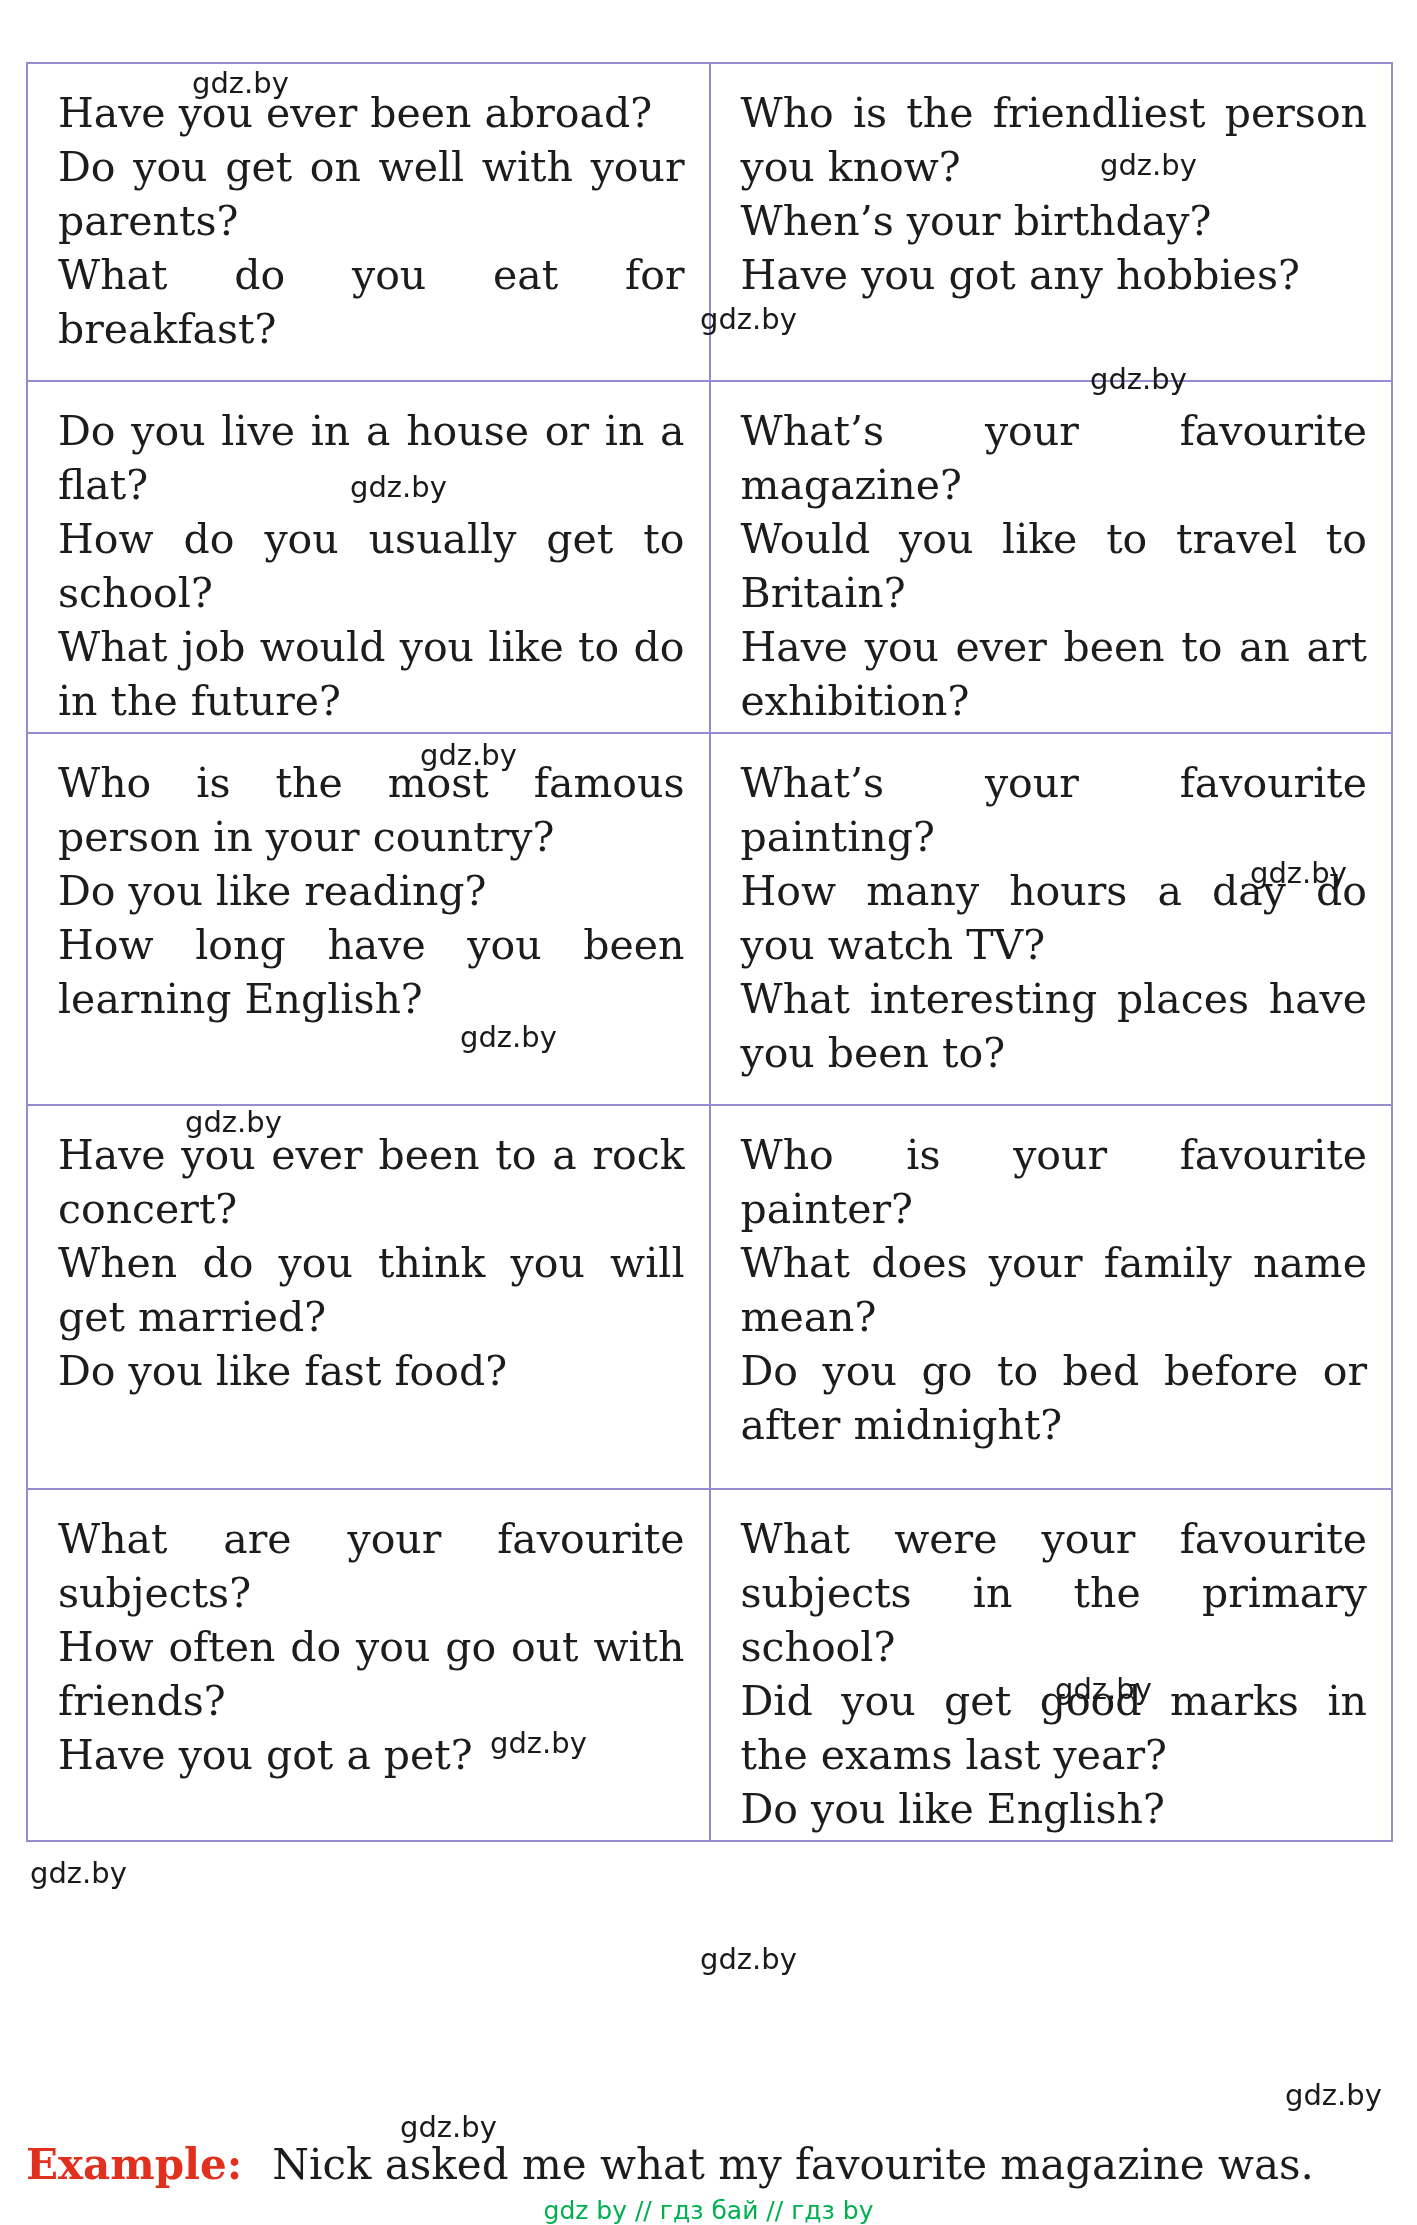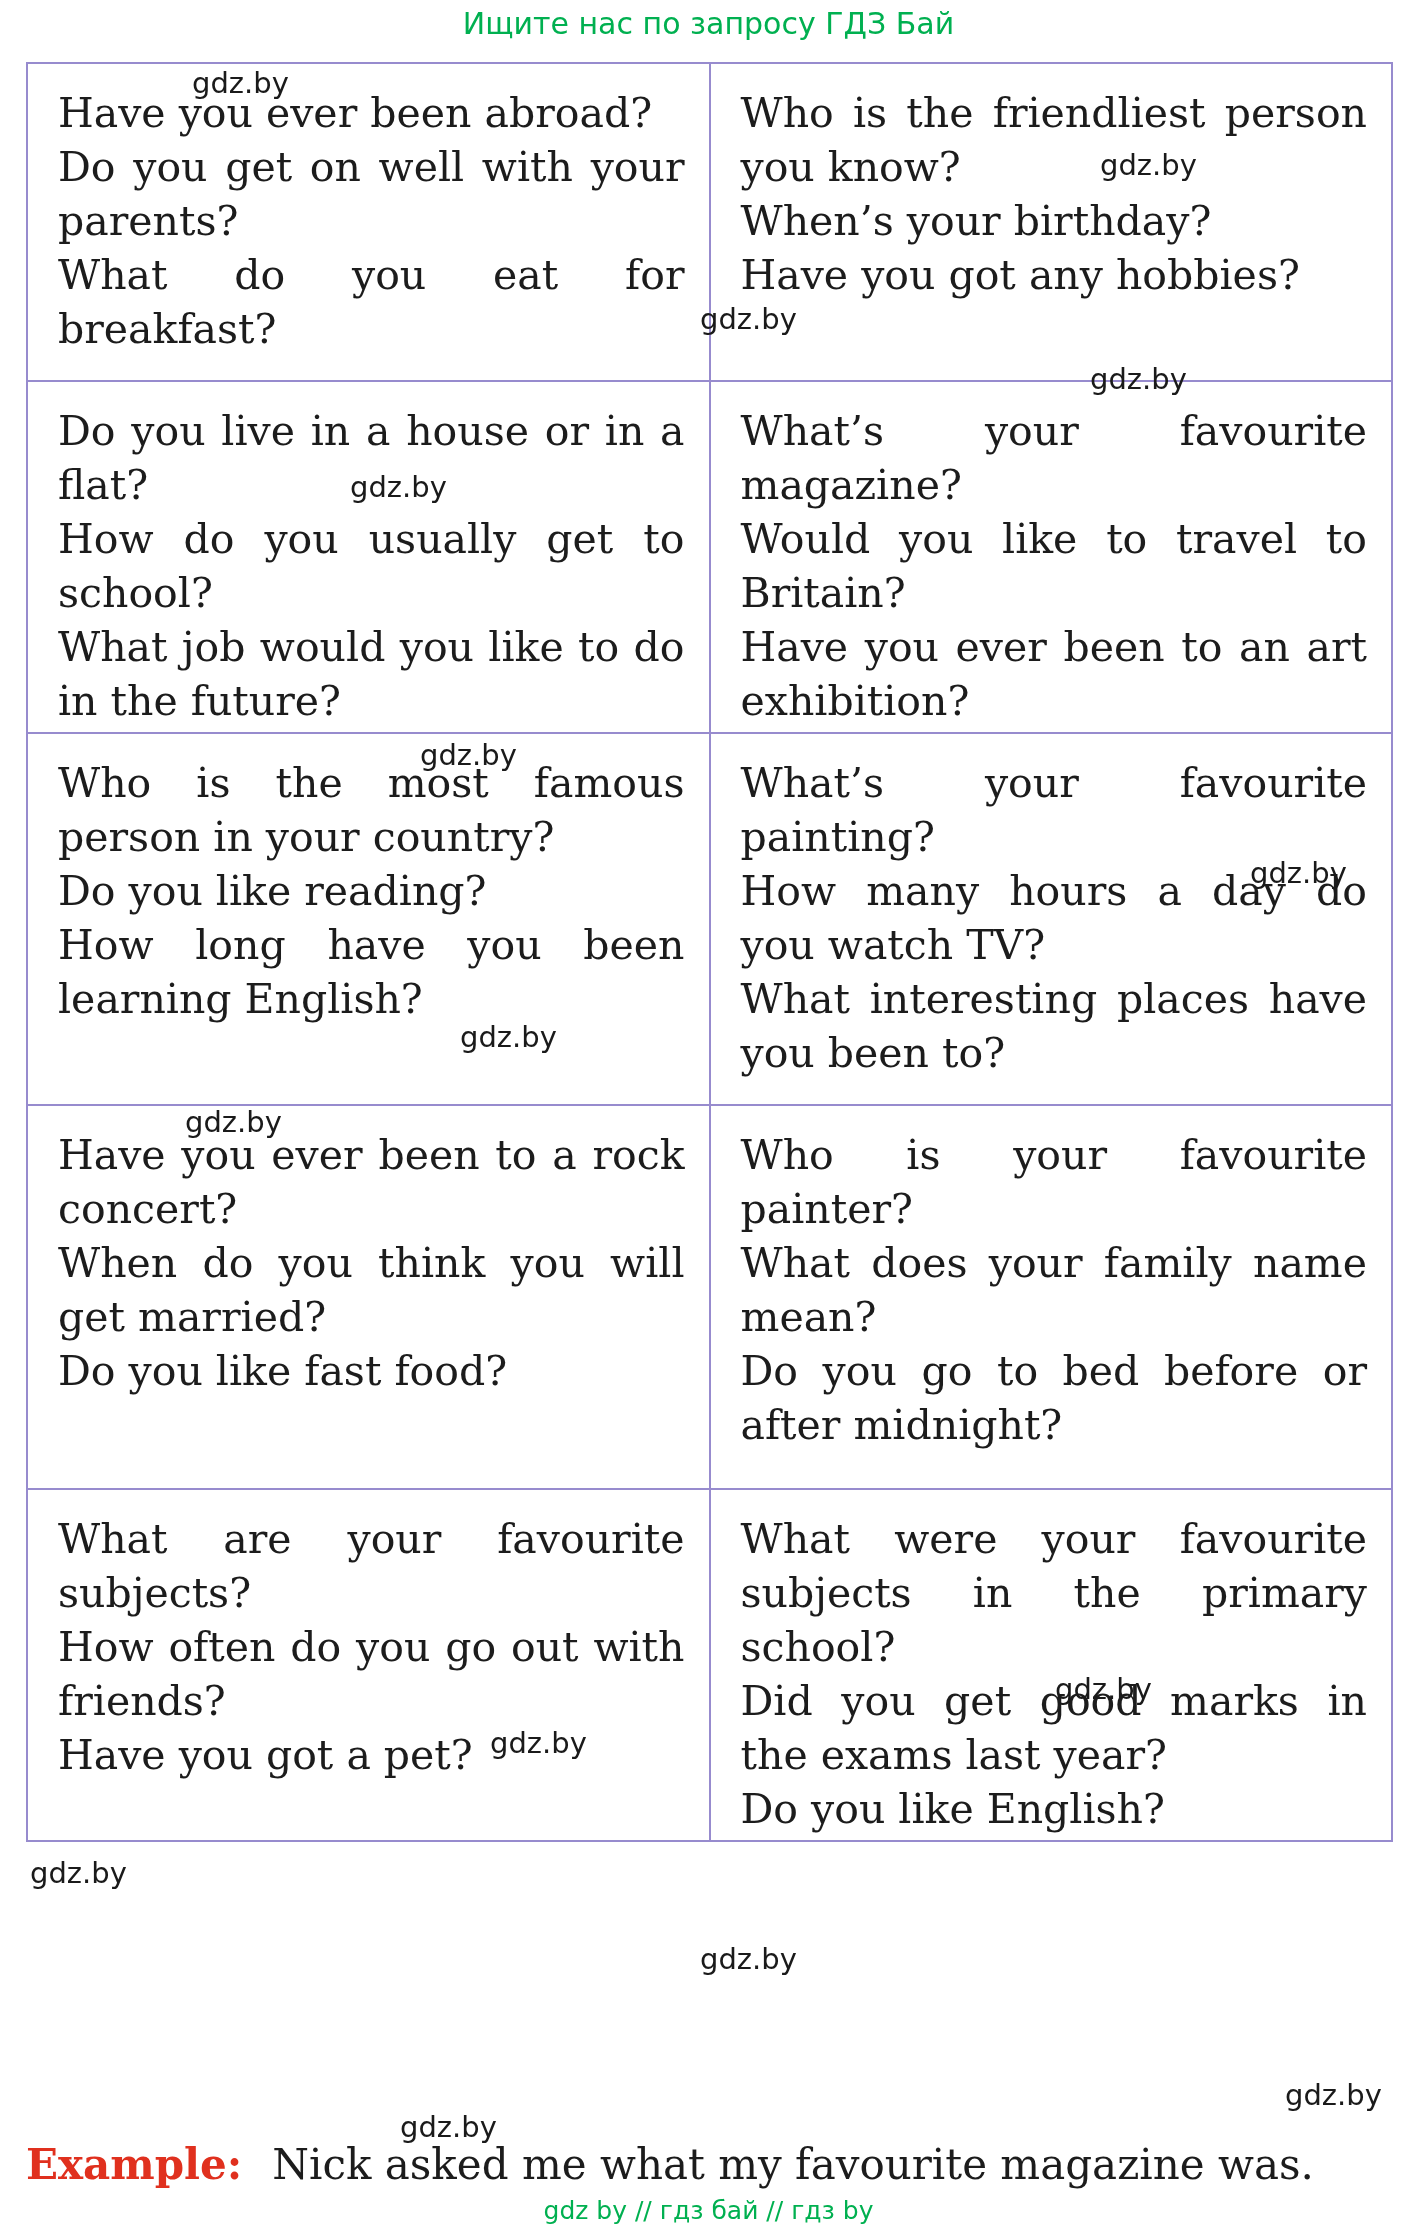--- a/index.html
+++ b/index.html
@@ -92,21 +92,20 @@
     color: #00b050;
     font-family: "DejaVu Sans", sans-serif;
     font-size: 25px;
   }
 </style>
 </head>
 <body>
 
 <div class="page">
 
-  <div class="promo">Ищите нас по запросу ГДЗ Бай</div>
 
   <table class="qtable">
     <tbody>
         <tr class="row-1">
       <td>
         <p class="q">Have you ever been abroad?</p>
         <p class="q">Do you get on well with your parents?</p>
         <p class="q">What do you eat for breakfast?</p>
       </td>
       <td>

